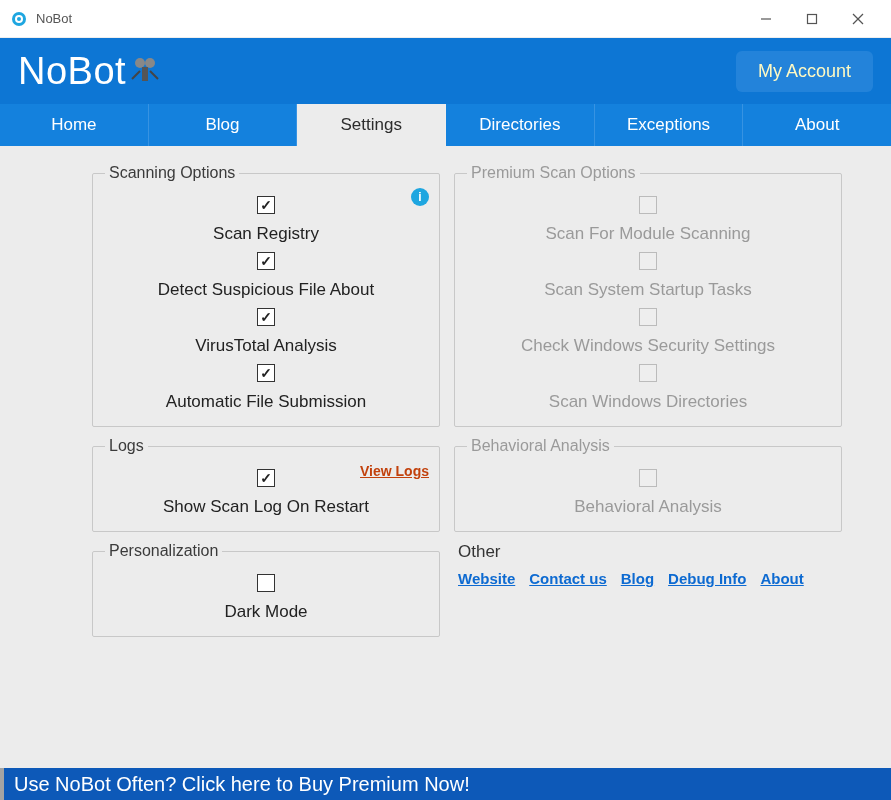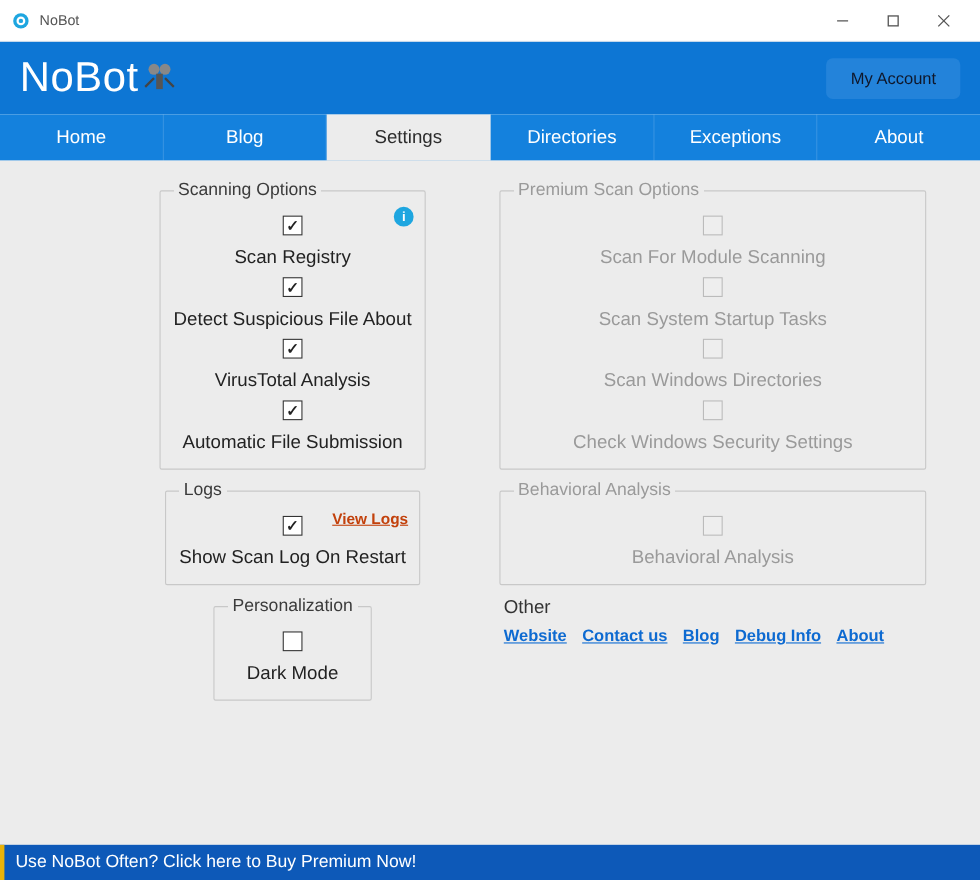--- a/index.html
+++ b/index.html
@@ -54,25 +54,25 @@
     align-items: center;
   }
   .banner .mascot {
     margin-left: 4px;
     display: inline-flex;
     align-items: center;
   }
   .my-account-btn {
     margin-left: auto;
     background: #2383da;
-    color: #0f172a;
+    color: #fef9c3;
     border: none;
     border-radius: 6px;
     padding: 10px 22px;
-    font-size: 15px;
+    font-size: 18px;
     cursor: pointer;
   }
   .tabs {
     height: 42px;
     background: #1481dd;
     display: flex;
   }
   .tab {
     flex: 1;
     display: flex;
@@ -94,21 +94,21 @@
     padding: 18px 20px 0 20px;
     display: flex;
     gap: 14px;
   }
   .col {
     width: 420px;
     display: flex;
     flex-direction: column;
     gap: 10px;
   }
-  .col-left { margin-left: 72px; width: 348px; align-items: center; }
+  .col-left { margin-left: 72px; width: 348px; }
   .col-right { width: 388px; }
   fieldset.group {
     border: 1px solid #c8c8c8;
     border-radius: 2px;
     padding: 8px 12px 12px 12px;
     background: #ececec;
     position: relative;
   }
   fieldset.group legend {
     font-size: 16px;
@@ -195,23 +195,23 @@
   }
   .footer {
     position: absolute;
     bottom: 0; left: 0; right: 0;
     height: 32px;
     background: #0d59b8;
     color: #fff;
     display: flex;
     align-items: center;
     padding-left: 10px;
-    font-size: 16px;
-    cursor: pointer;
-    border-left: 4px solid #eab308;
+    font-size: 20px;
+    cursor: pointer;
+    border-left: 4px solid #a3a3a3;
   }
 </style>
 </head>
 <body>
 
 <div class="titlebar">
   <span class="app-icon">
     <svg width="18" height="18" viewBox="0 0 18 18">
       <circle cx="9" cy="9" r="7" fill="#1ea6e0"></circle>
       <circle cx="9" cy="9" r="4" fill="#fff"></circle>
@@ -315,25 +315,25 @@
       <div class="option-row">
         <span class="checkbox disabled"></span>
         <span class="option-label">Scan For Module Scanning</span>
       </div>
       <div class="option-row">
         <span class="checkbox disabled"></span>
         <span class="option-label">Scan System Startup Tasks</span>
       </div>
       <div class="option-row">
         <span class="checkbox disabled"></span>
+        <span class="option-label">Check Windows Security Settings</span>
+      </div>
+      <div class="option-row">
+        <span class="checkbox disabled"></span>
         <span class="option-label">Scan Windows Directories</span>
-      </div>
-      <div class="option-row">
-        <span class="checkbox disabled"></span>
-        <span class="option-label">Check Windows Security Settings</span>
       </div>
     </fieldset>
 
     <fieldset class="group disabled">
       <legend>Behavioral Analysis</legend>
       <div class="option-row">
         <span class="checkbox disabled"></span>
         <span class="option-label">Behavioral Analysis</span>
       </div>
     </fieldset>

